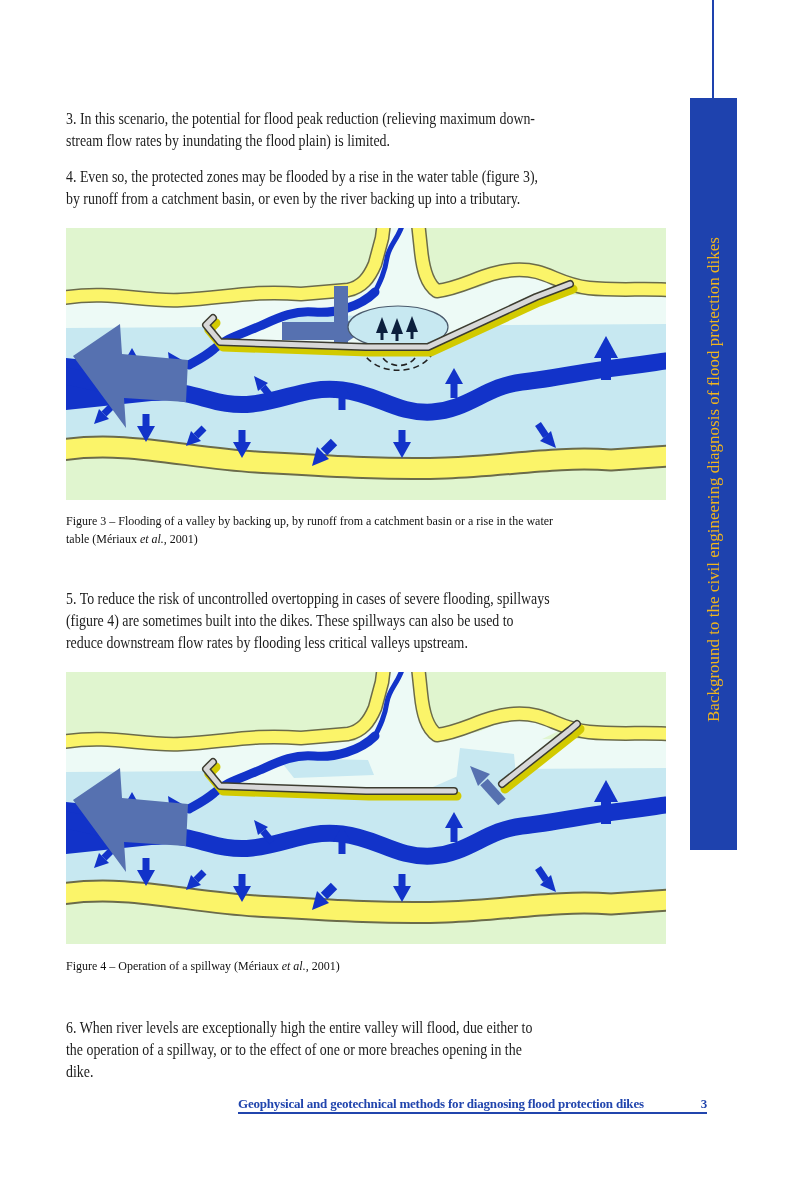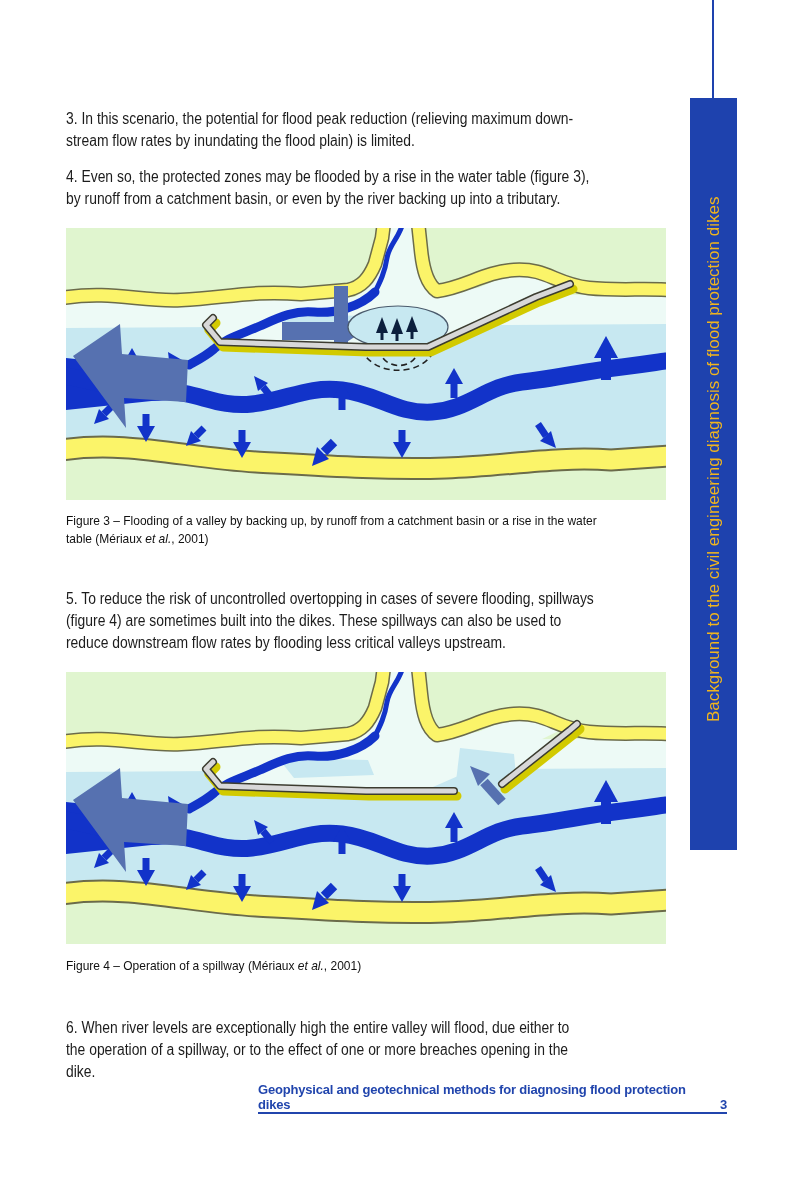--- a/index.html
+++ b/index.html
@@ -3,21 +3,21 @@
 <meta charset="utf-8">
 <style>
   :root{
     --accent:#2145ad; --bar-blue:#1e42ae; --gold:#f0b51e; --body-text:#1c1c1c;
     --green:#e0f5cf; --yellow:#fbf469; --lblue:#c7e8f1; --pale:#edfaf6;
     --river:#1233c9; --slate:#5671b0; --olive:#d2ca00; --dgray:#d8d8d8;
   }
   html,body{margin:0;padding:0;}
   .page{
     position:relative;width:800px;height:1124px;background:#ffffff;overflow:hidden;
-    font-family:Liberation Sans, sans-serif;color:var(--body-text);
+    font-family:Liberation Serif, serif;color:var(--body-text);
   }
   .para{
     position:absolute;left:66px;width:690px;
     font-size:16px;line-height:22px;white-space:pre-line;
     transform:scaleX(0.868);transform-origin:0 0;letter-spacing:0px;
   }
   .caption{
     position:absolute;left:66px;width:650px;
     font-size:13px;line-height:18px;color:#111;
     transform:scaleX(0.922);transform-origin:0 0;
@@ -32,21 +32,21 @@
   .side-title{
     position:absolute;left:703px;top:722px;width:612px;height:22px;
     transform:rotate(-90deg);transform-origin:0 0;
     font-size:17px;line-height:22px;color:var(--gold);white-space:nowrap;
   }
   
   .footer{
     position:absolute;left:238px;top:1091px;width:469px;height:21px;
     border-bottom:2px solid var(--accent);
     display:flex;justify-content:space-between;align-items:flex-end;
-    color:var(--accent);font-size:13px;font-weight:bold;letter-spacing:-0.2px;margin-left:20px;
+    color:var(--accent);font-size:13px;font-weight:bold;letter-spacing:-0.2px;
   }
   
   .f-green{fill:var(--green);}
   .f-lblue{fill:var(--lblue);}
   .f-pale{fill:var(--pale);}
   .f-band{fill:none;stroke:var(--yellow);stroke-linecap:round;stroke-linejoin:round;}
   .f-band-o{fill:none;stroke:#6b6b4a;stroke-linecap:round;stroke-linejoin:round;}
   .f-stream-thin{fill:none;stroke:var(--river);stroke-width:5;}
   .f-stream{fill:none;stroke:var(--river);stroke-width:9;stroke-linecap:round;}
   .f-river{fill:none;stroke:var(--river);stroke-width:17;stroke-linecap:round;}

